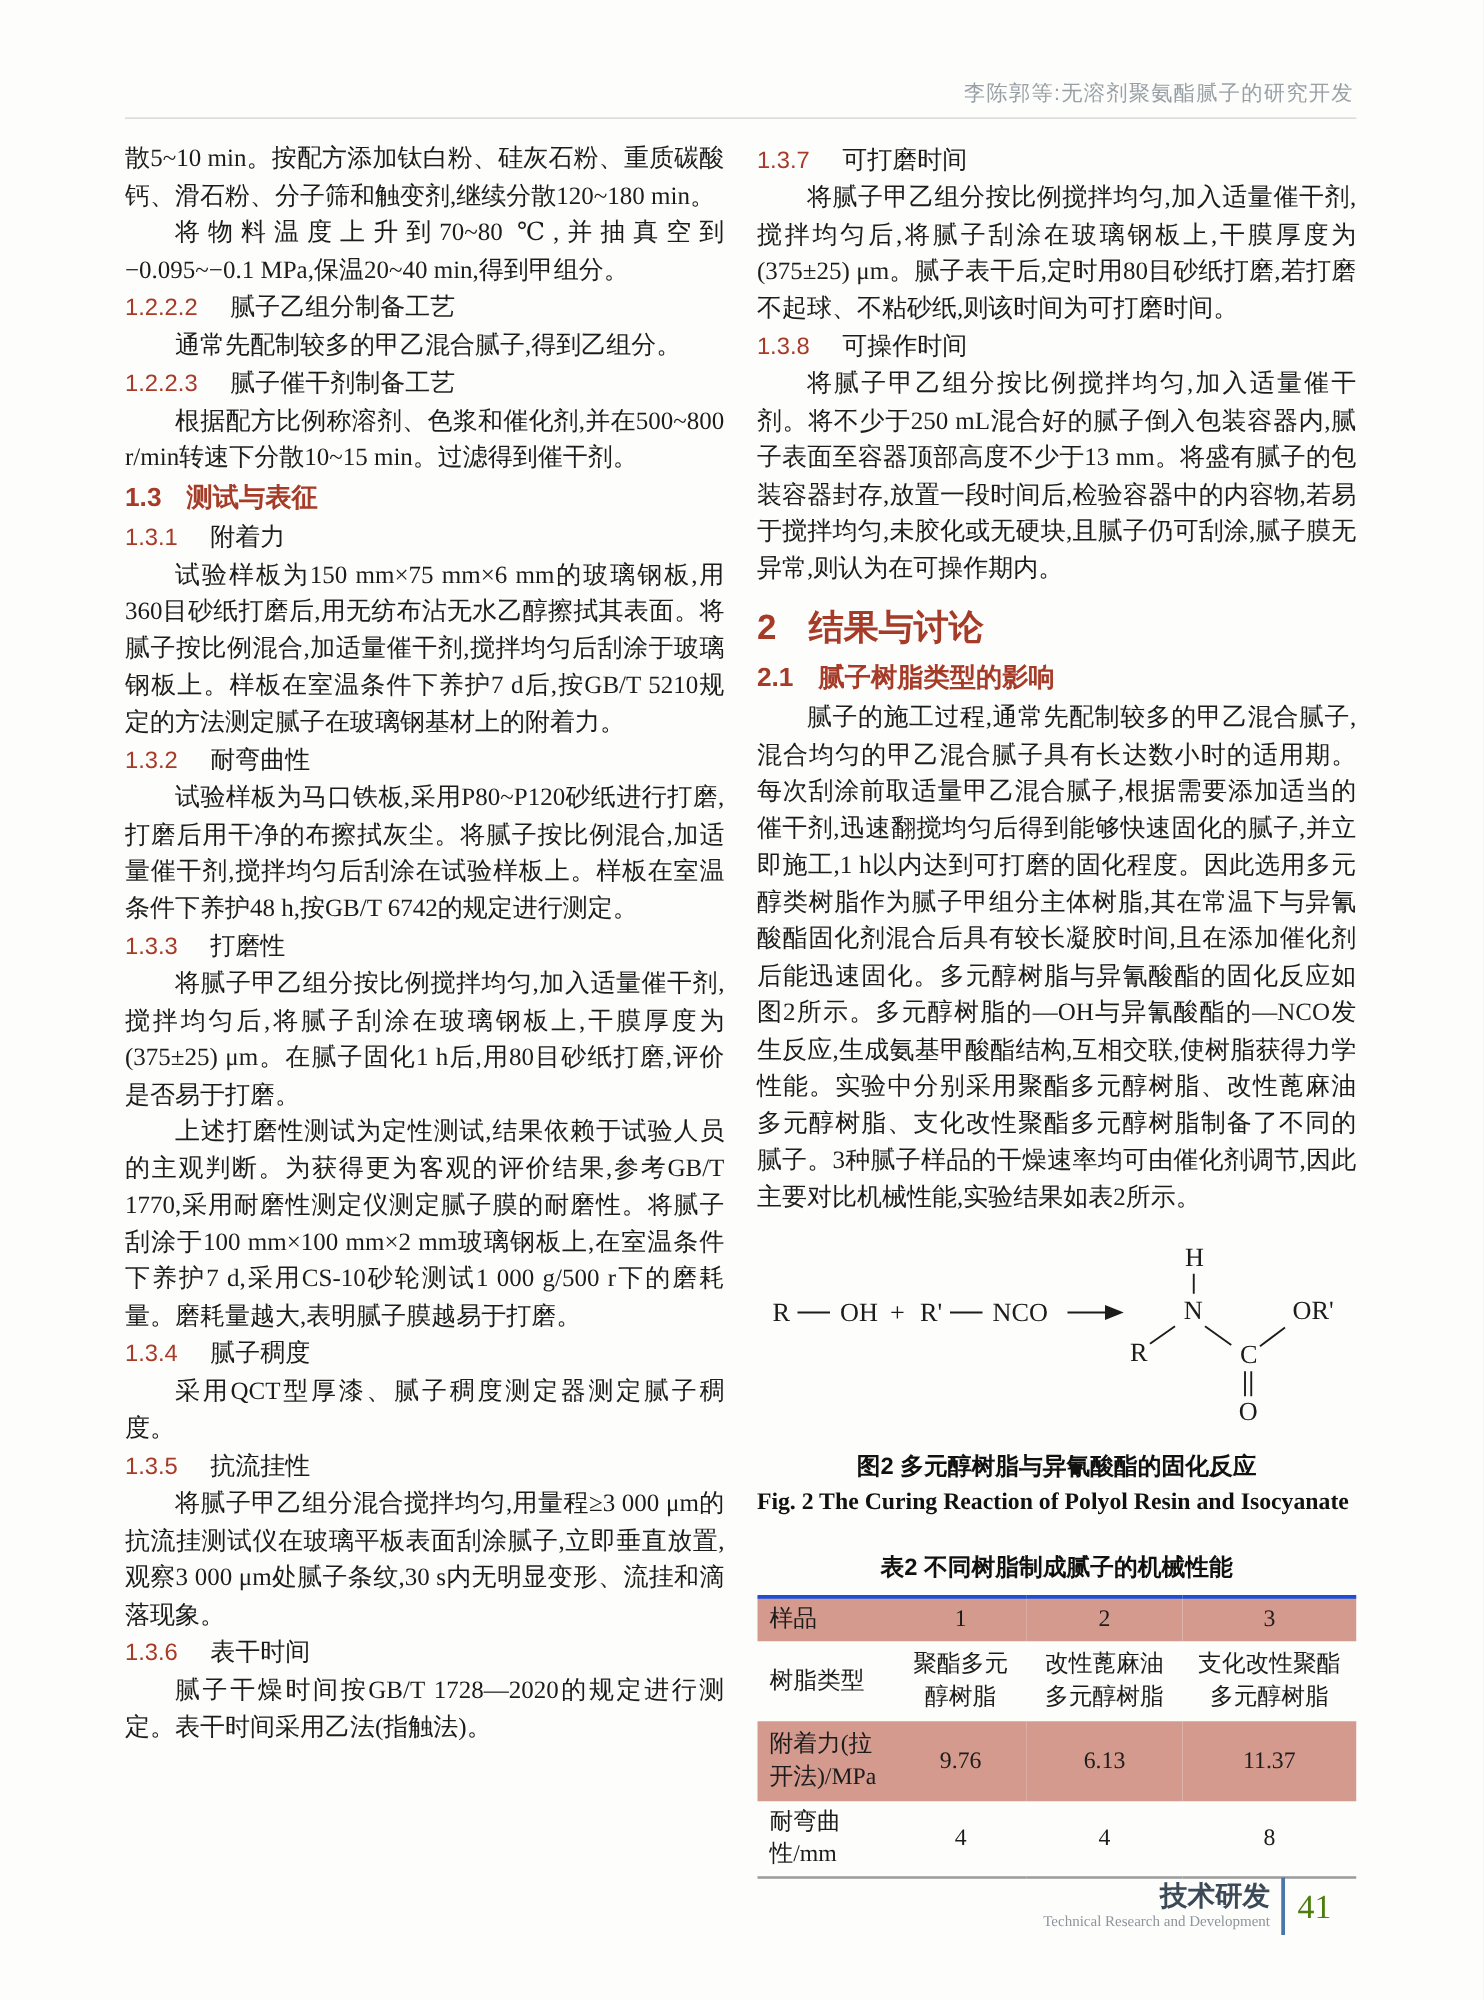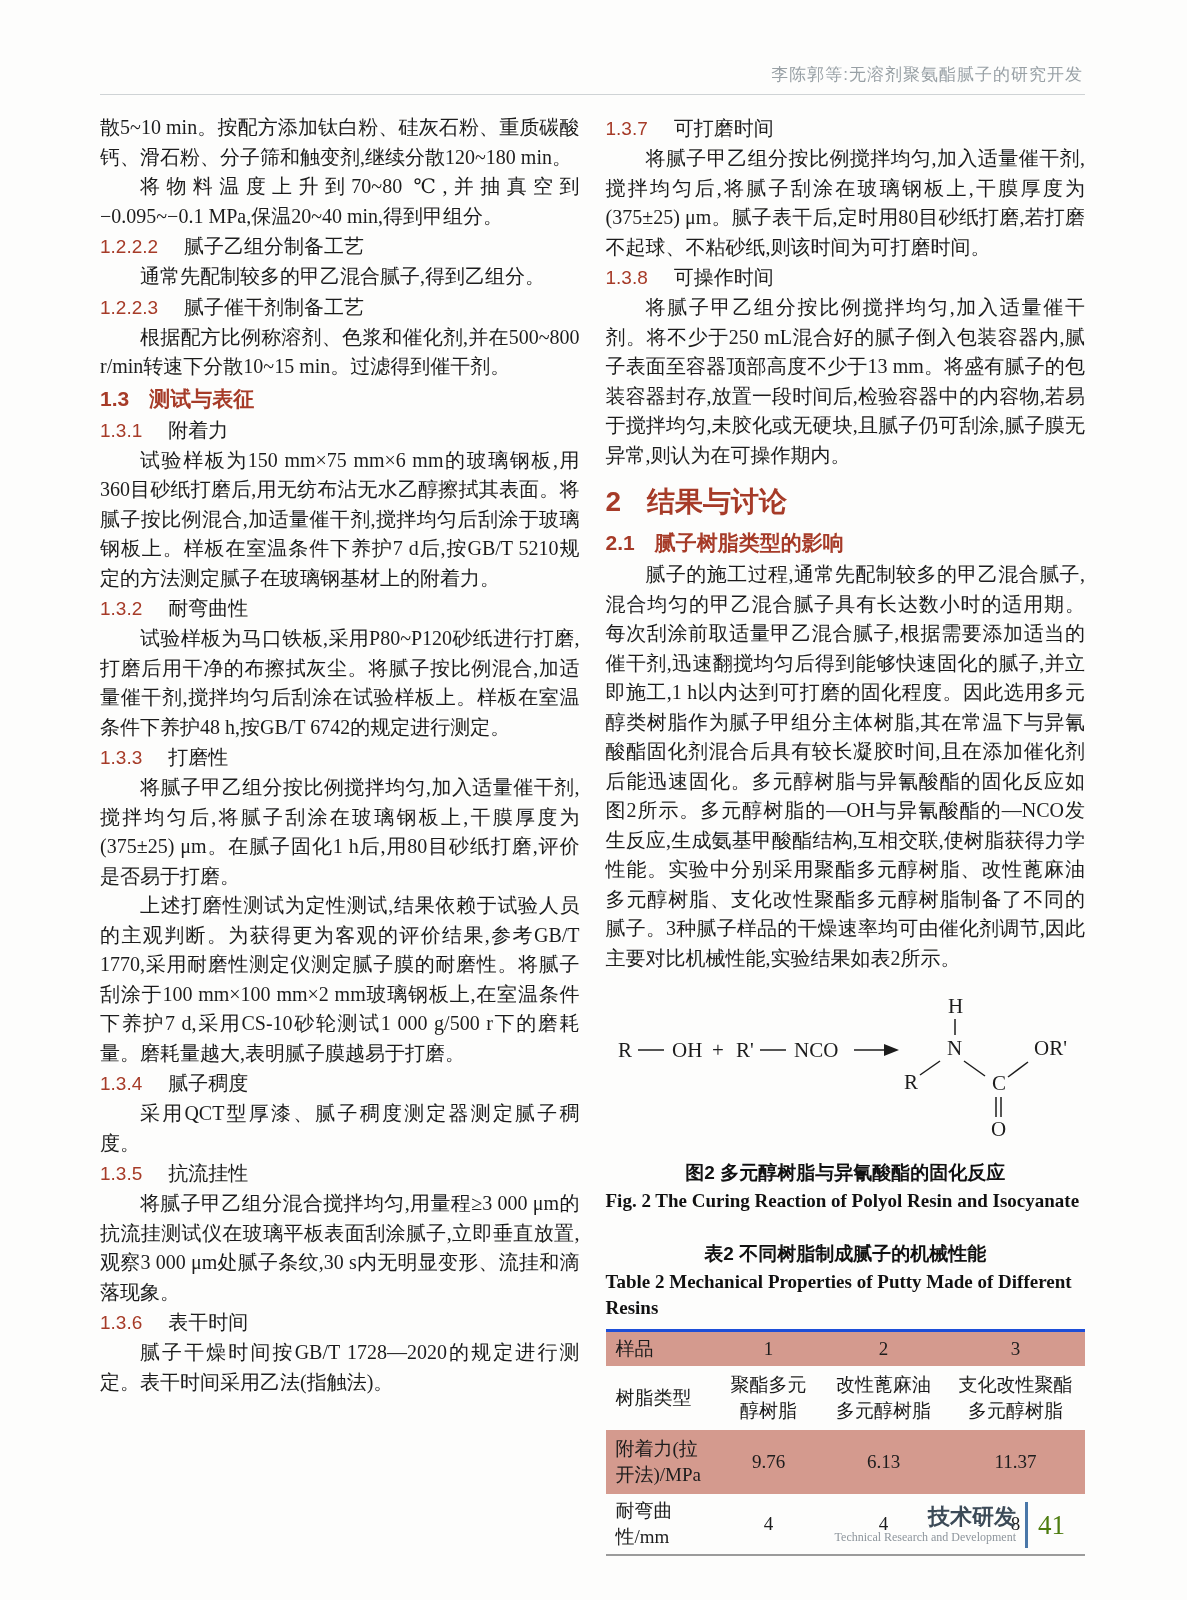--- a/index.html
+++ b/index.html
@@ -253,21 +253,20 @@
           <text x="385" y="153">O</text>
           <line x1="402" y1="94" x2="422" y2="79"></line>
           <text x="428" y="72">OR'</text>
         </svg>
         <div class="caption-zh">图2  多元醇树脂与异氰酸酯的固化反应</div>
         <div class="caption-en">Fig. 2  The Curing Reaction of Polyol Resin and Isocyanate</div>
       </div>
 
       <div class="table-captions">
         <div class="caption-zh">表2  不同树脂制成腻子的机械性能</div>
-        <div class="caption-en">Table 2  Mechanical Properties of Putty Made of Different Resins</div>
       </div>
 
       <table class="data">
         <colgroup>
             <col class="c1">
             <col class="c2">
             <col class="c3">
             <col class="c4">
           </colgroup>
         <tbody>

